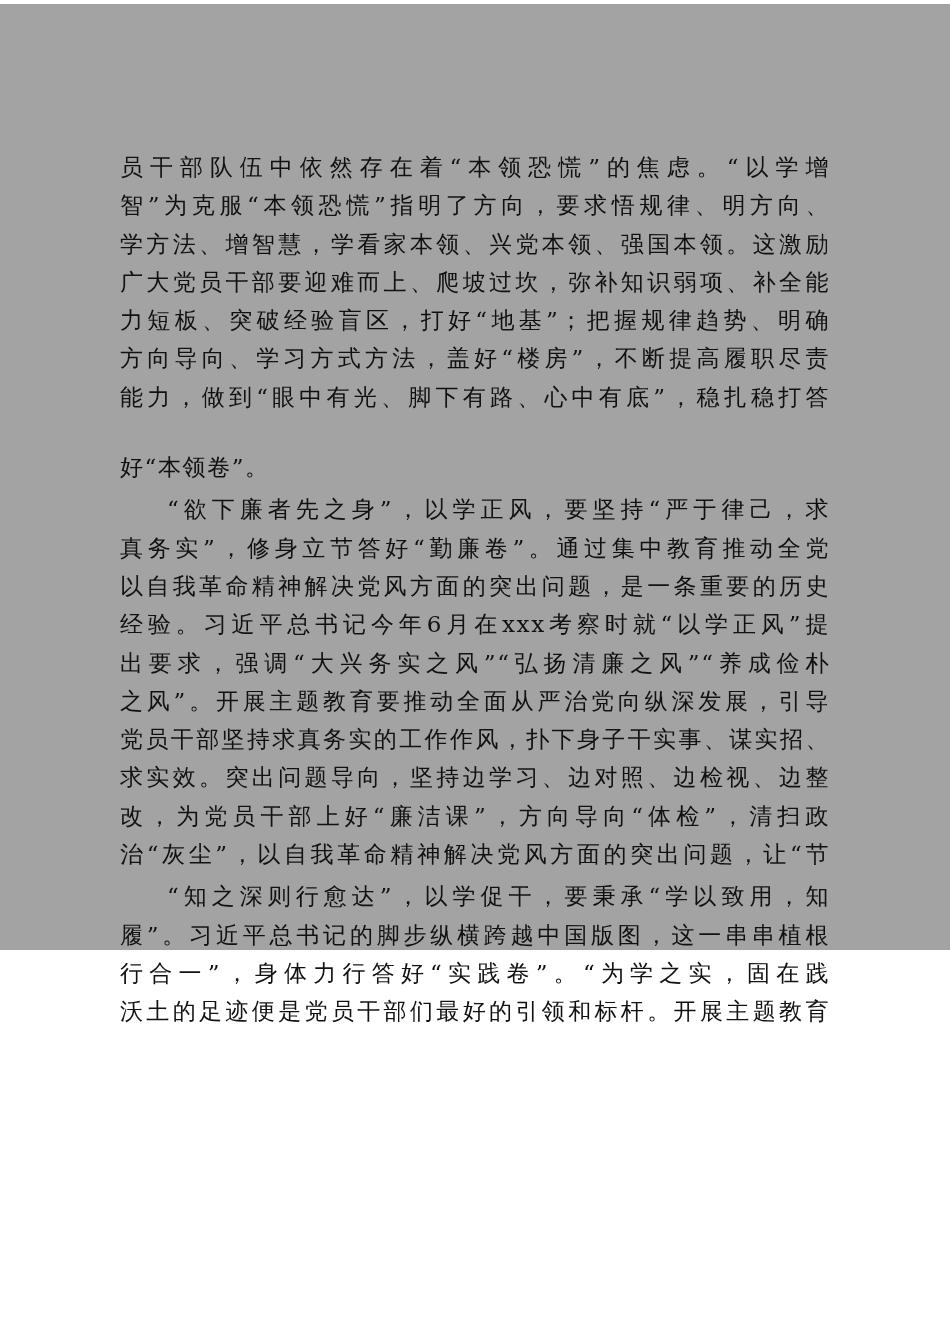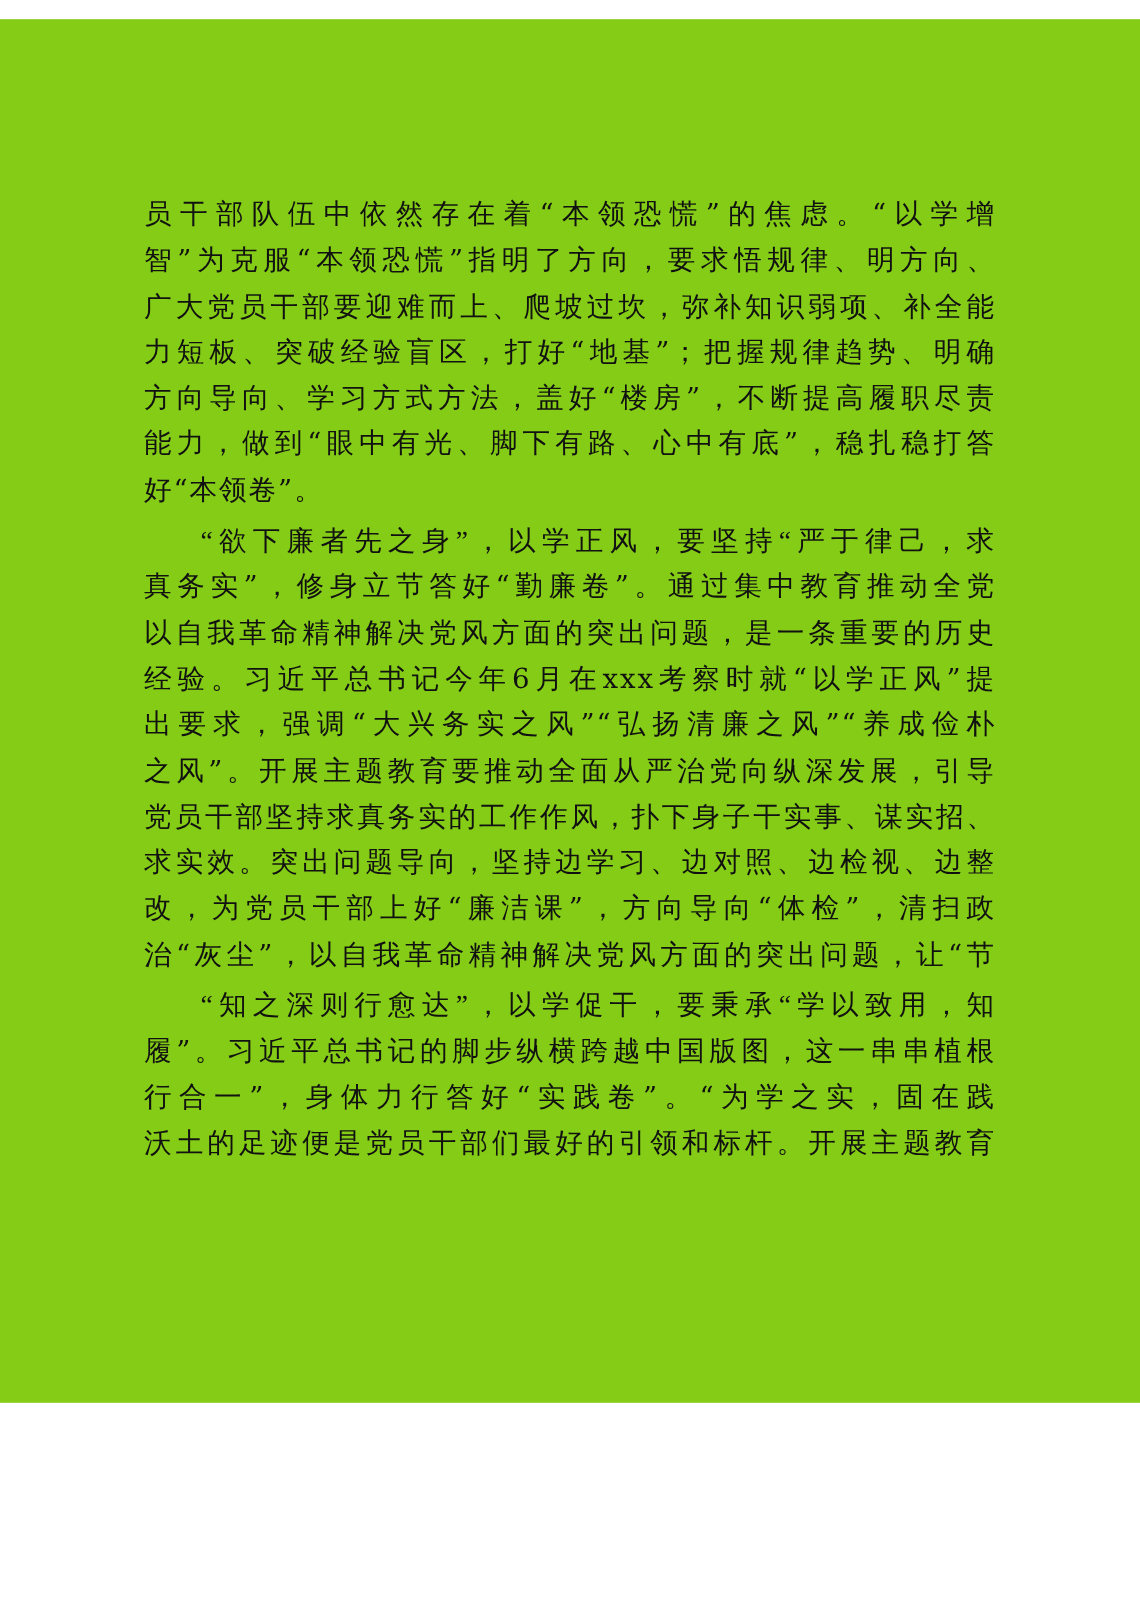--- a/index.html
+++ b/index.html
@@ -11,60 +11,61 @@
       width: 950px;
       height: 1344px;
       position: relative;
       overflow: hidden;
       font-family: "DejaVu Serif", "Liberation Serif", serif;
       color: #111111;
     }
     .page {
       position: absolute;
       left: 0;
-      top: 16px;
+      top: 4px;
       width: 950px;
-      height: 1153px;
-      background: #84cc16;
+      height: 946px;
+      background: #a3a3a3;
     }
     .content {
       position: absolute;
       left: 120px;
       top: 144px;
       width: 710px;
     }
     .line {
       height: 38.3px;
       line-height: 38.3px;
       font-size: 23px;
       white-space: nowrap;
       letter-spacing: 1.6px;
       text-align: justify;
       text-align-last: justify;
     }
     .line.last {
       text-align-last: left;
+      margin-top: 32px;
     }
     .line.indent {
       padding-left: 47px;
-      font-family: Liberation Serif, serif;
     }
     .para-gap {
       height: 4px;
     }
   </style>
 </head>
 <body>
 
 <div class="page">
   <div class="content">
 
     <div>
       <div class="line">员干部队伍中依然存在着“本领恐慌”的焦虑。“以学增</div>
       <div class="line">智”为克服“本领恐慌”指明了方向，要求悟规律、明方向、</div>
+      <div class="line">学方法、增智慧，学看家本领、兴党本领、强国本领。这激励</div>
       <div class="line">广大党员干部要迎难而上、爬坡过坎，弥补知识弱项、补全能</div>
       <div class="line">力短板、突破经验盲区，打好“地基”；把握规律趋势、明确</div>
       <div class="line">方向导向、学习方式方法，盖好“楼房”，不断提高履职尽责</div>
       <div class="line">能力，做到“眼中有光、脚下有路、心中有底”，稳扎稳打答</div>
       <div class="line last">好“本领卷”。</div>
     </div>
 
     <div class="para-gap"></div>
 
     <div>

